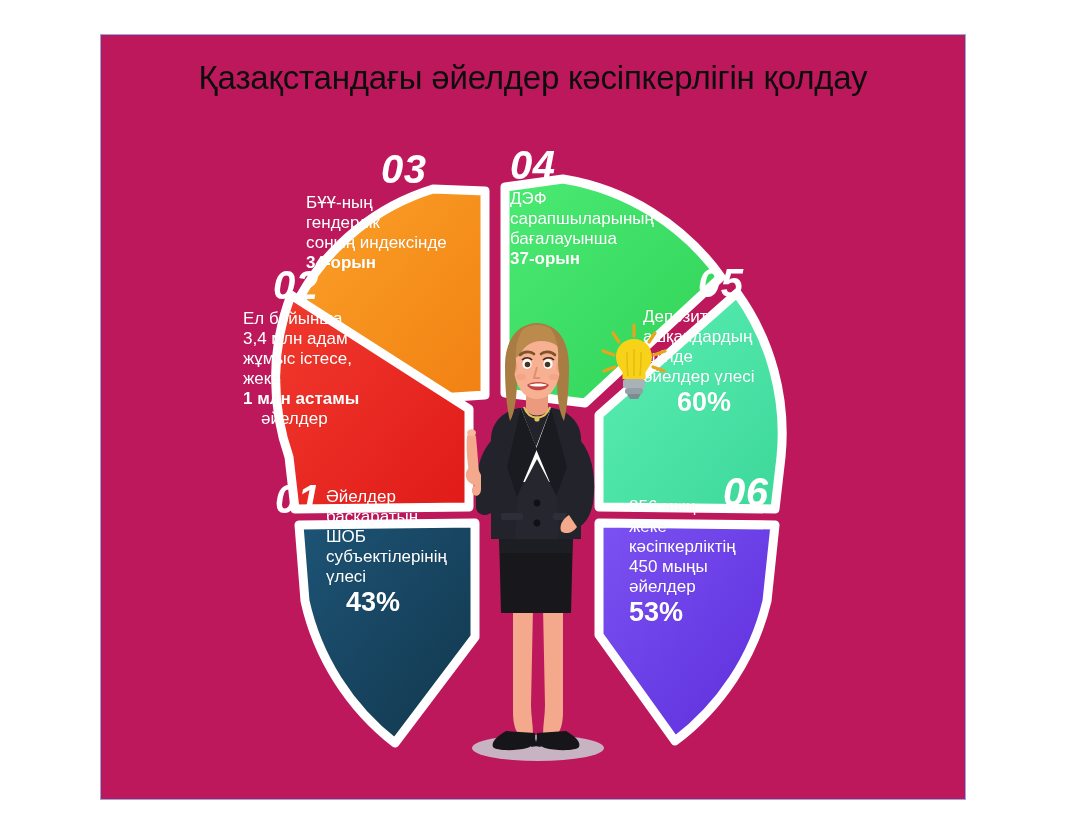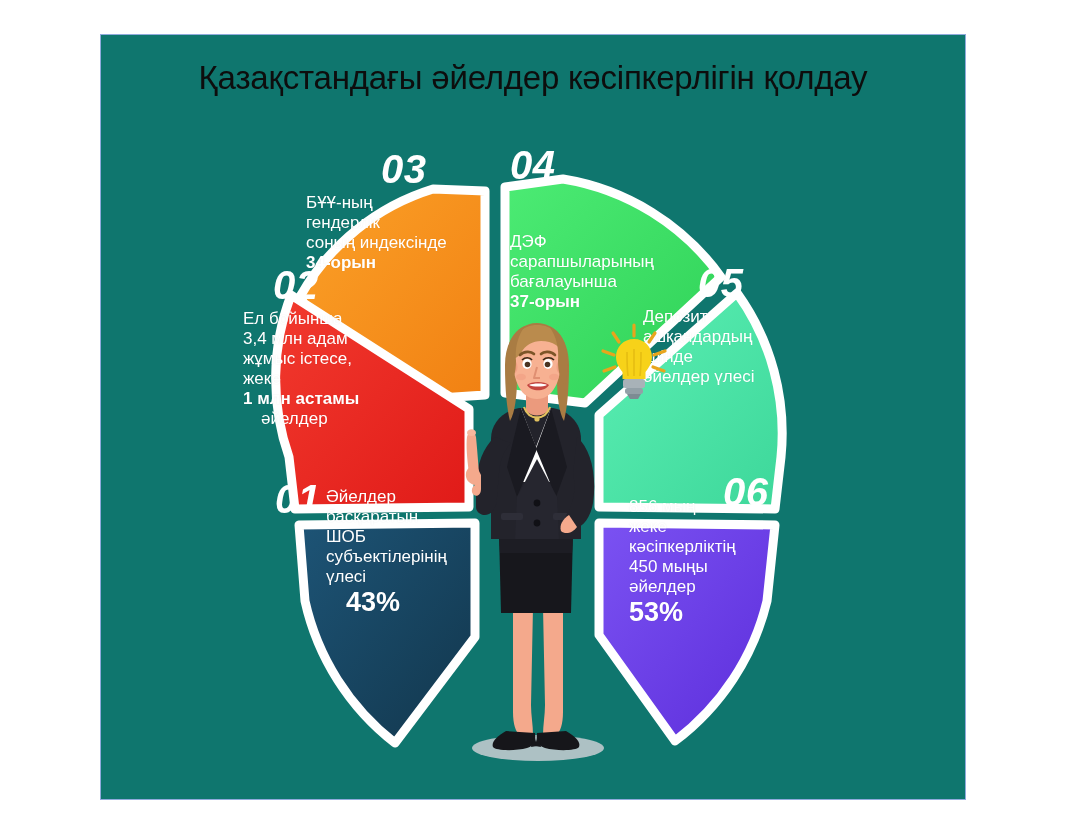--- a/index.html
+++ b/index.html
@@ -6,21 +6,21 @@
   body{
     width:1088px;height:818px;
     background:#ffffff;
     font-family:"Liberation Sans","DejaVu Sans",sans-serif;
     overflow:hidden;
   }
   #slide{
     position:absolute;
     left:100px;top:34px;
     width:866px;height:766px;
-    background:#0f766e;
+    background:#be185d;
     border:1.5px solid #8faadc;
     box-sizing:border-box;
   }
   #title{
     position:absolute;
     left:0;top:24px;width:100%;
     text-align:center;
     font-size:33px;
     font-weight:400;
     color:#0d0d0d;
@@ -59,21 +59,21 @@
     font-style:italic;
   }
   .big{font-size:27px;font-weight:700;display:block;}
   .big.ind{text-indent:34px;}
   .big.ind2{text-indent:20px;}
 
   
   #n03{left:248px;top:22px;}
   #t03{left:173px;top:66px;width:190px;}
   #n04{left:377px;top:18px;}
-  #t04{left:377px;top:62px;width:185px;margin-top:43px;}
+  #t04{left:377px;top:62px;width:185px;}
   #n05{left:565px;top:136px;}
   #t05{left:510px;top:180px;width:195px;}
   #n06{left:590px;top:345px;text-align:center;}
   #t06{left:496px;top:370px;width:180px;}
   #n01{left:142px;top:352px;}
   #t01{left:193px;top:360px;width:175px;}
   #n02{left:140px;top:138px;}
   #t02{left:110px;top:182px;width:185px;}
 
   
@@ -167,20 +167,21 @@
       <span>бағалауынша</span><br>
       <b>37-орын</b>
     </div>
 
     <div class="num" id="n05">05</div>
     <div class="seg-text" id="t05">
       <span>Депозит</span><br>
       <span>ашқандардың</span><br>
       <span>ішінде</span><br>
       <span>әйелдер үлесі</span>
+      <span class="big ind">60%</span>
     </div>
 
     <div class="num" id="n06">06</div>
     <div class="seg-text" id="t06">
       <span>856 мың</span><br>
       <span>жеке</span><br>
       <span>кәсіпкерліктің</span><br>
       <span>450 мыңы</span><br>
       <span>әйелдер</span>
       <span class="big">53%</span>

